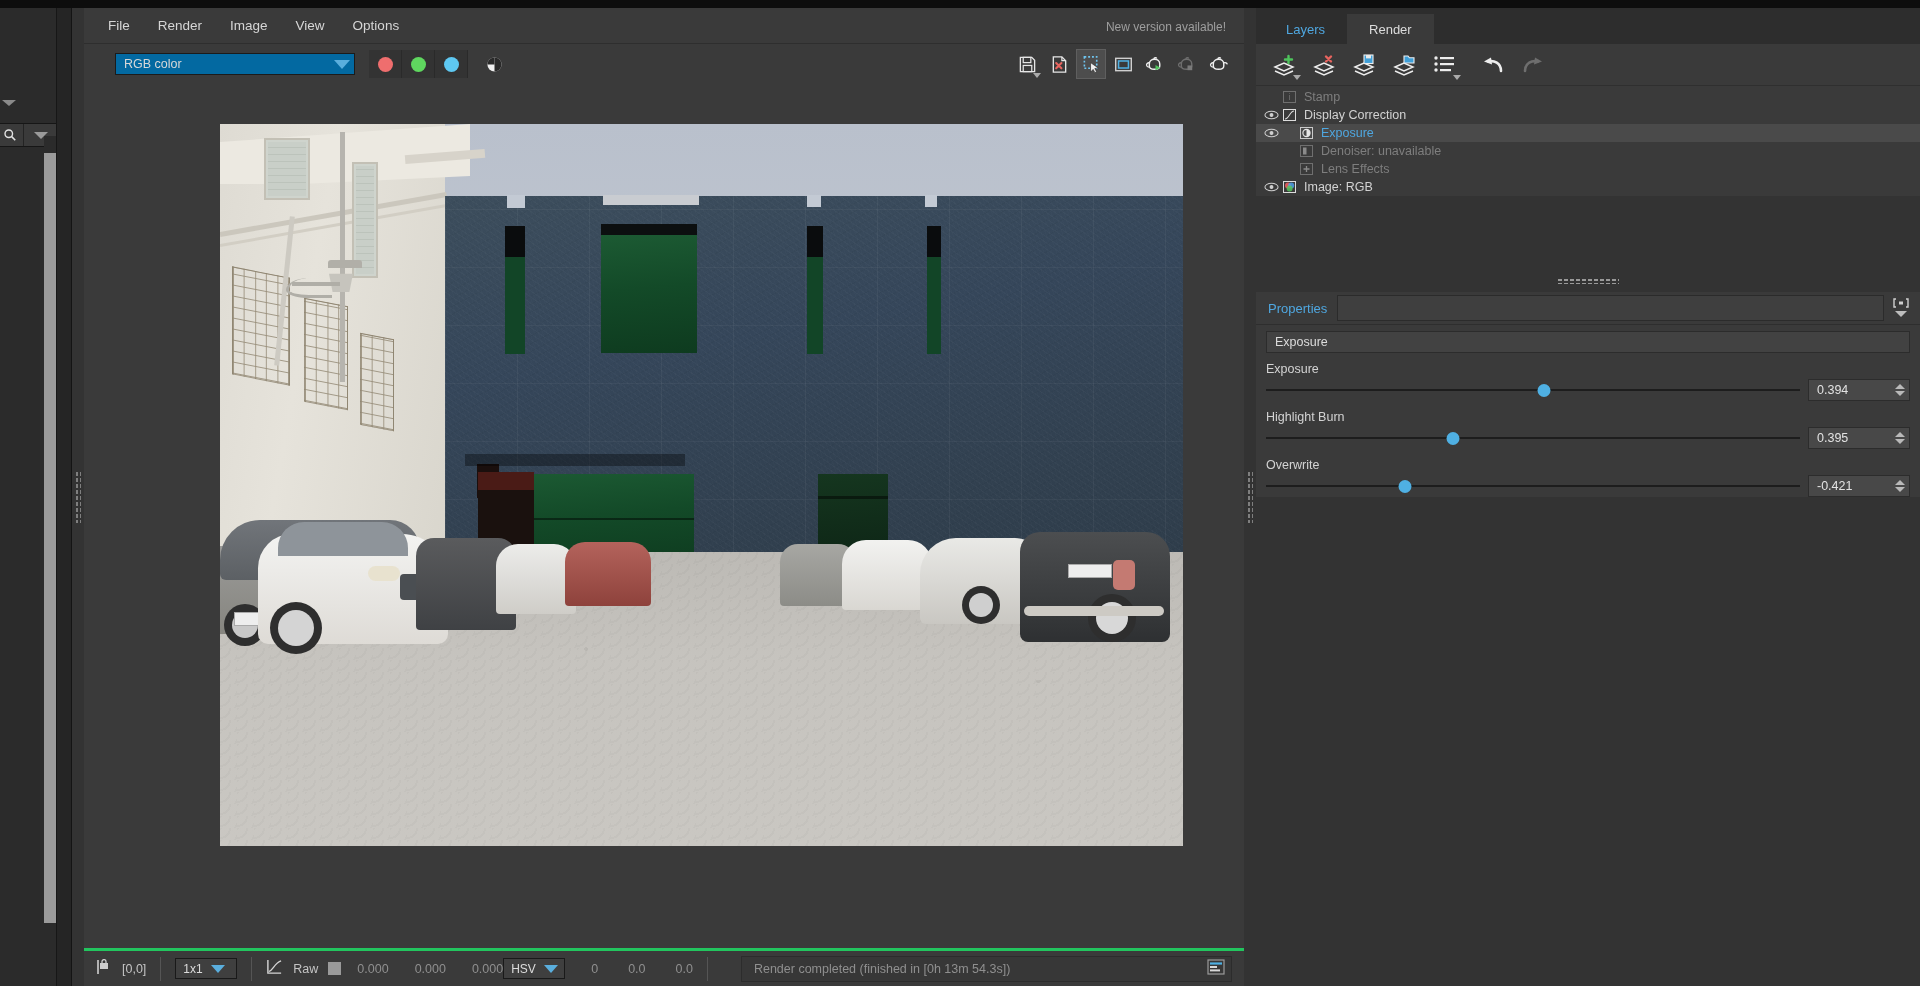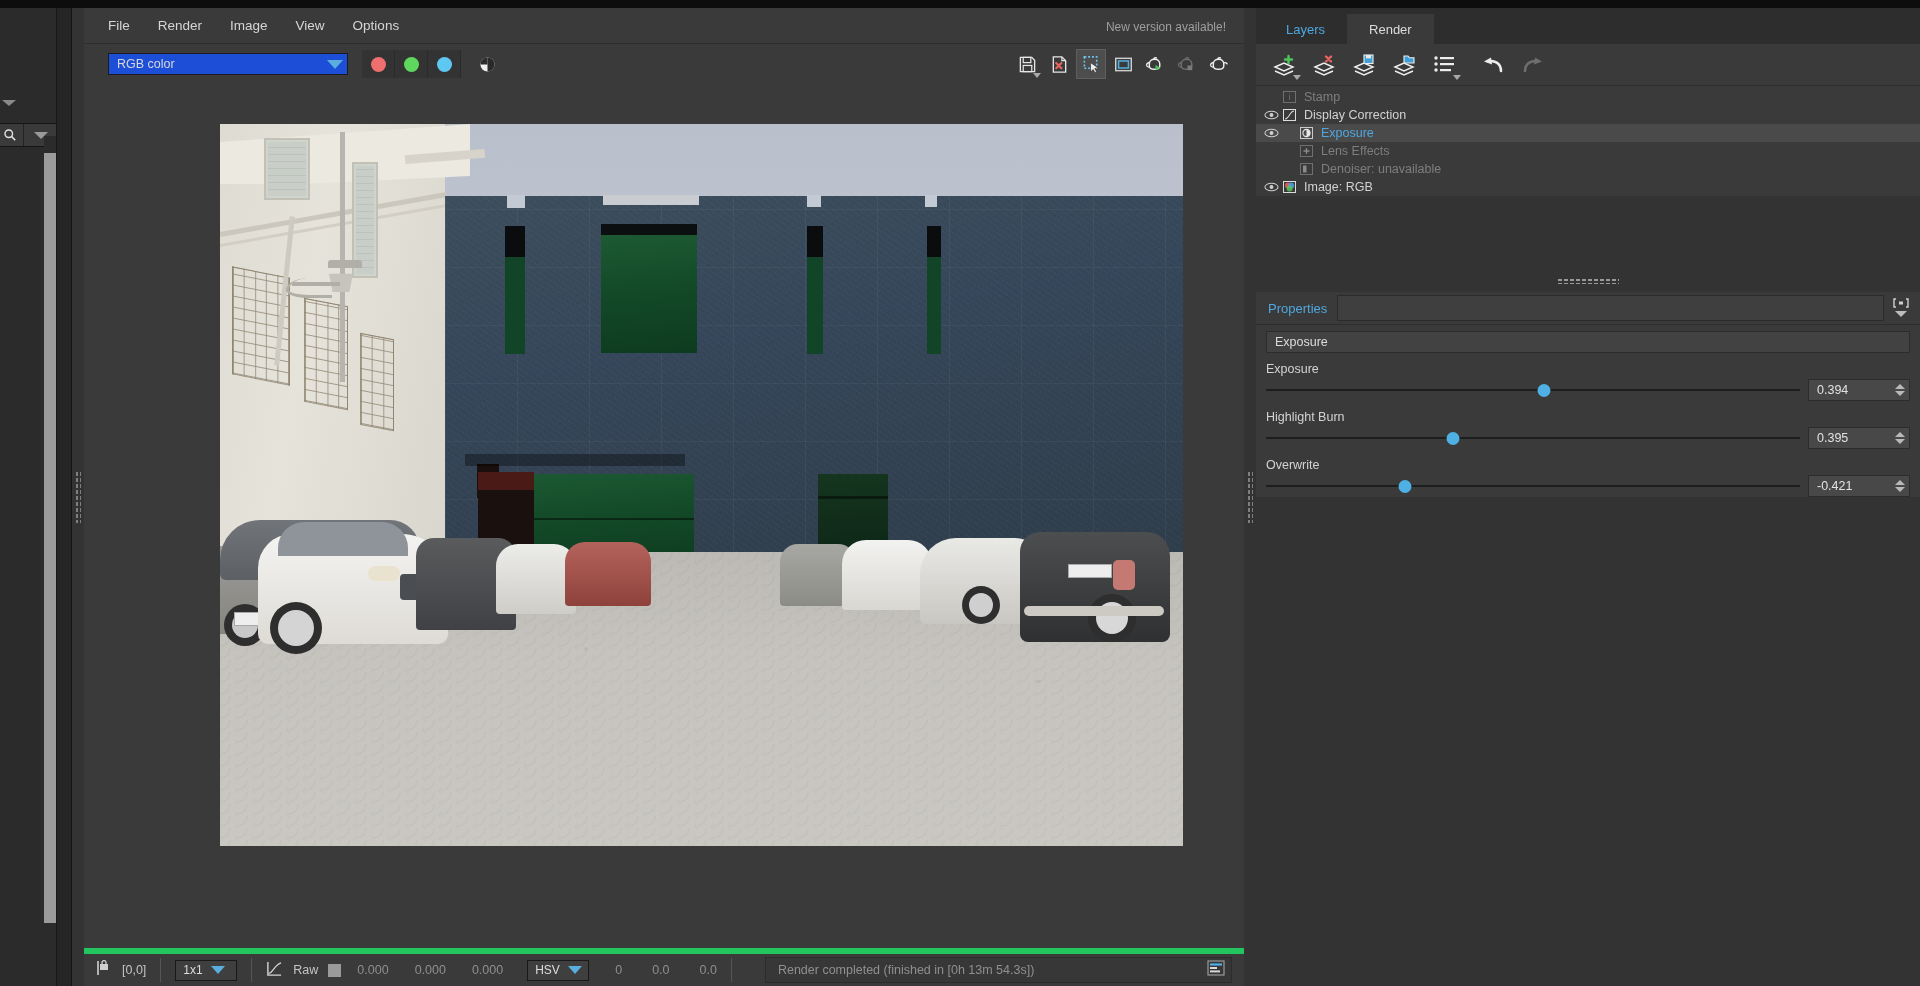--- a/index.html
+++ b/index.html
@@ -45,23 +45,23 @@
   .viewer { position:absolute; left:12px; top:0; width:1160px; bottom:0; background:#3a3a3a; display:flex; flex-direction:column;}
 
   
   .menubar { height:36px; background:#3a3a3a; display:flex; align-items:center; padding-left:10px; position:relative; border-bottom:1px solid #2e2e2e;}
   .menu-item { color:#d6d6d6; font-size:13.5px; padding:5px 14px; cursor:default; }
   .new-version { position:absolute; right:18px; top:12px; color:#9e9e9e; font-size:12px; }
 
   
   .toolbar { height:40px; background:#3a3a3a; display:flex; align-items:center; padding:0 8px; position:relative;}
   .combo {
-    width:240px; height:22px; background:#1d4ed8; border:1px solid #1b1b1b;
+    width:240px; height:22px; background:#0369a1; border:1px solid #1b1b1b;
     display:flex; align-items:center; padding:0 4px 0 8px; color:#d8d8d8; font-size:12.5px;
-    margin-left:16px;
+    margin-left:23px;
   }
   .combo .label { flex:1; }
   .combo .caret { width:0;height:0; border-left:8px solid transparent;border-right:8px solid transparent;border-top:9px solid #5aaedd;}
   .chan-group { display:flex; margin-left:14px; }
   .chan-btn { width:33px; height:28px; background:#333; display:flex; align-items:center; justify-content:center; border-right:1px solid #2a2a2a;}
   .dot { width:15px; height:15px; border-radius:50%; }
   .alpha-btn { width:33px; height:28px; display:flex; align-items:center; justify-content:center; margin-left:10px;}
 
   .tb-right { position:absolute; right:10px; top:0; height:40px; display:flex; align-items:center; gap:2px;}
   .tb-btn { width:30px; height:30px; display:flex; align-items:center; justify-content:center; position:relative; }
@@ -142,21 +142,21 @@
     background-size: auto, auto, auto, auto, 17px 12px;
   }
   .ground-fade { position:absolute; inset:0; background:linear-gradient(#b7b5b0 0%, #c8c6c1 35%, #cfcdc8 100%); opacity:.55; }
 
   .car { position:absolute; border-radius:8px 12px 4px 4px; }
   .wheel { position:absolute; border-radius:50%; background:#2e2e2e; }
   .hub { position:absolute; border-radius:50%; background:#c8c8c8; }
   .plate { position:absolute; background:#eee; border:1px solid #aaa; font-size:6px; color:#555; text-align:center; }
 
   
-  .statusbar { height:38px; background:#3a3a3a; display:flex; align-items:center; padding:0 12px; gap:0px; border-top:6px solid #22c55e;}
+  .statusbar { height:38px; background:#3a3a3a; display:flex; align-items:center; padding:0 12px; gap:0px; border-top:3px solid #22c55e;}
   .sb-sep { width:1px; height:24px; background:#555; margin:0 14px;}
   .sb-text { color:#c4c4c4; font-size:12.5px; }
   .sb-dim { color:#8f8f8f; font-size:12.5px; }
   .sb-combo { height:21px; min-width:62px; background:#3f3f3f; border:1px solid #191919; display:flex; align-items:center; padding:0 4px 0 7px; color:#dcdcdc; font-size:12px;}
   .sb-combo .c { width:0;height:0;border-left:7px solid transparent;border-right:7px solid transparent;border-top:8px solid #5aaedd; margin-left:8px;}
   .sb-msg { flex:1; height:26px; background:#373737; border:1px solid #2c2c2c; display:flex; align-items:center; justify-content:space-between; padding:0 6px 0 12px; margin-left:19px;}
   .swatch { width:13px; height:13px; background:#9a9a9a; }
 
   
   .dock { position:absolute; left:1184px; top:0; right:0; bottom:0; background:#333333; }
@@ -437,21 +437,21 @@
           <svg width="17" height="17" viewBox="0 0 18 18">
               <path d="M2 2v14h14" fill="none" stroke="#d5d5d5" stroke-width="1.5"></path>
               <path d="M3 14C7 14 9 5 16 3" fill="none" stroke="#d5d5d5" stroke-width="1.4"></path>
             </svg>
         </span>
         <span class="sb-text" style="margin-left:10px">Raw</span>
         <span class="swatch" style="margin-left:10px"></span>
         <span class="sb-dim" style="margin-left:16px">0.000</span>
         <span class="sb-dim" style="margin-left:26px">0.000</span>
         <span class="sb-dim" style="margin-left:26px">0.000</span>
-        <div class="sb-combo" style="margin-left:24px">
+        <div class="sb-combo" style="">
           <span>HSV</span>
           <span class="c"></span>
         </div>
         <span class="sb-dim" style="margin-left:26px">0</span>
         <span class="sb-dim" style="margin-left:30px">0.0</span>
         <span class="sb-dim" style="margin-left:30px">0.0</span>
         <span class="sb-sep"></span>
         <div class="sb-msg">
           <span class="sb-dim">Render completed (finished in [0h 13m 54.3s])</span>
           <span>
@@ -579,36 +579,36 @@
           </span>
           <span class="layer-label accent">Exposure</span>
         </div>
 
         <div class="layer-row dim" style="height:18px">
           <span class="eye"></span>
           <span class="indent"></span>
           <span class="lic">
             <svg width="13" height="12" viewBox="0 0 13 12">
                 <rect x=".5" y=".5" width="12" height="11" fill="none" stroke="#6f6f6f"></rect>
-                <path d="M6.5 3v6M3.5 6h6" stroke="#8a8a8a" stroke-width="1.3"></path>
-              </svg>
-          </span>
-          <span class="layer-label">Lens Effects</span>
+                <rect x="3" y="2.5" width="3.5" height="7" fill="#8a8a8a"></rect>
+              </svg>
+          </span>
+          <span class="layer-label">Denoiser: unavailable</span>
         </div>
 
         <div class="layer-row dim" style="height:18px">
           <span class="eye"></span>
           <span class="indent"></span>
           <span class="lic">
             <svg width="13" height="12" viewBox="0 0 13 12">
                 <rect x=".5" y=".5" width="12" height="11" fill="none" stroke="#6f6f6f"></rect>
-                <rect x="3" y="2.5" width="3.5" height="7" fill="#8a8a8a"></rect>
-              </svg>
-          </span>
-          <span class="layer-label">Denoiser: unavailable</span>
+                <path d="M6.5 3v6M3.5 6h6" stroke="#8a8a8a" stroke-width="1.3"></path>
+              </svg>
+          </span>
+          <span class="layer-label">Lens Effects</span>
         </div>
 
         <div class="layer-row" style="height:18px">
           <span class="eye">
             <svg width="15" height="10" viewBox="0 0 16 10">
                 <ellipse cx="8" cy="5" rx="7" ry="4" fill="none" stroke="#cfcfcf" stroke-width="1.1"></ellipse>
                 <circle cx="8" cy="5" r="2.1" fill="#cfcfcf"></circle>
               </svg>
           </span>
           <span class="lic">

